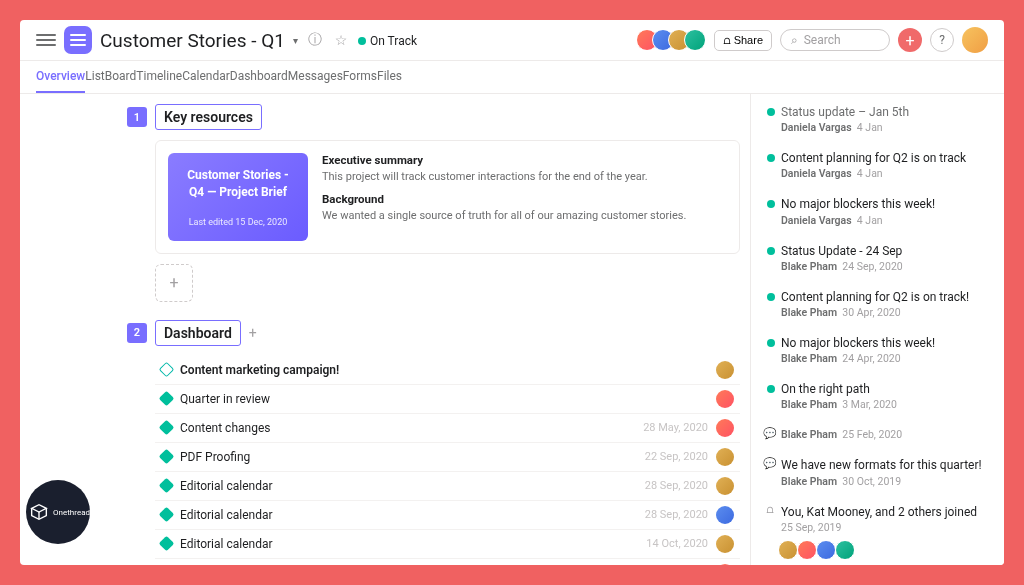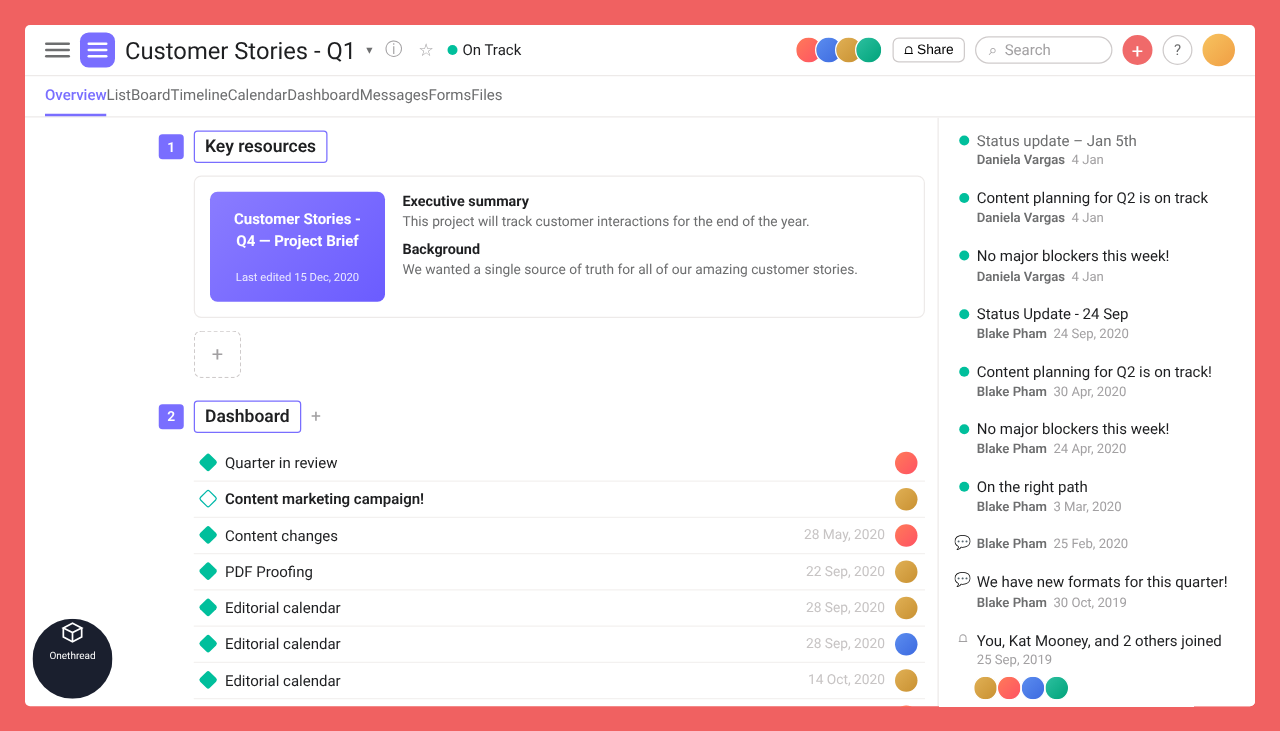--- a/index.html
+++ b/index.html
@@ -76,21 +76,21 @@
 .feed-item.nodot::before { display: none; }
 .feed-icon { position: absolute; left: -1px; top: 4px; width: 12px; height: 12px; color: #a2a0a2; display: flex; align-items: center; justify-content: center; font-size: 11px; }
 .feed-title { font-size: 12px; font-weight: 400; line-height: 1.35; }
 .feed-title.muted { font-weight: 400; color: #6d6e6f; }
 .feed-meta { font-size: 10.5px; color: #a2a0a2; margin-top: 1px; }
 .feed-meta b { color: #6d6e6f; font-weight: 600; }
 .feed-avs { display: flex; gap: 2px; margin-top: 6px; }
 .feed-avs .av { width: 20px; height: 20px; border-radius: 50%; margin-left: -3px; border: 1.5px solid #fff; }
 
 
-.logo { position: absolute; left: 6px; bottom: 6px; width: 64px; height: 64px; background: #1a1f2e; border-radius: 50%; display: flex; flex-direction: column; align-items: center; justify-content: flex-start; color: #fff; font-size: 8px; gap: 3px; }
+.logo { position: absolute; left: 6px; bottom: 21px; width: 64px; height: 64px; background: #1a1f2e; border-radius: 50%; display: flex; flex-direction: row; align-items: center; justify-content: flex-end; color: #fff; font-size: 8px; gap: 3px; }
 .logo svg { width: 22px; height: 22px; }
 </style>
 </head>
 <body>
 
 <div class="outer">
 <div class="app">
 
   <div class="topbar">
     <div class="hamburger">
@@ -164,28 +164,28 @@
       </div>
 
       <div class="section">
         <div class="section-head">
           <div class="num-badge">2</div>
           <div class="section-title">Dashboard</div>
           <span class="add-plus">+</span>
         </div>
         <div class="ms-list" id="ms-list">
               <div class="ms-row">
+                <span class="diamond open"></span>
+                <span class="ms-name bold ">Content marketing campaign!</span>
+                <span class="ms-av av a3"></span>
+              </div>
+              <div class="ms-row">
                 <span class="diamond done"></span>
                 <span class="ms-name ">Quarter in review</span>
                 <span class="ms-av av a1"></span>
-              </div>
-              <div class="ms-row">
-                <span class="diamond open"></span>
-                <span class="ms-name bold ">Content marketing campaign!</span>
-                <span class="ms-av av a3"></span>
               </div>
               <div class="ms-row">
                 <span class="diamond done"></span>
                 <span class="ms-name ">Content changes</span>
                 <span class="ms-date ">28 May, 2020</span>
                 <span class="ms-av av a1"></span>
               </div>
               <div class="ms-row">
                 <span class="diamond done"></span>
                 <span class="ms-name ">PDF Proofing</span>

